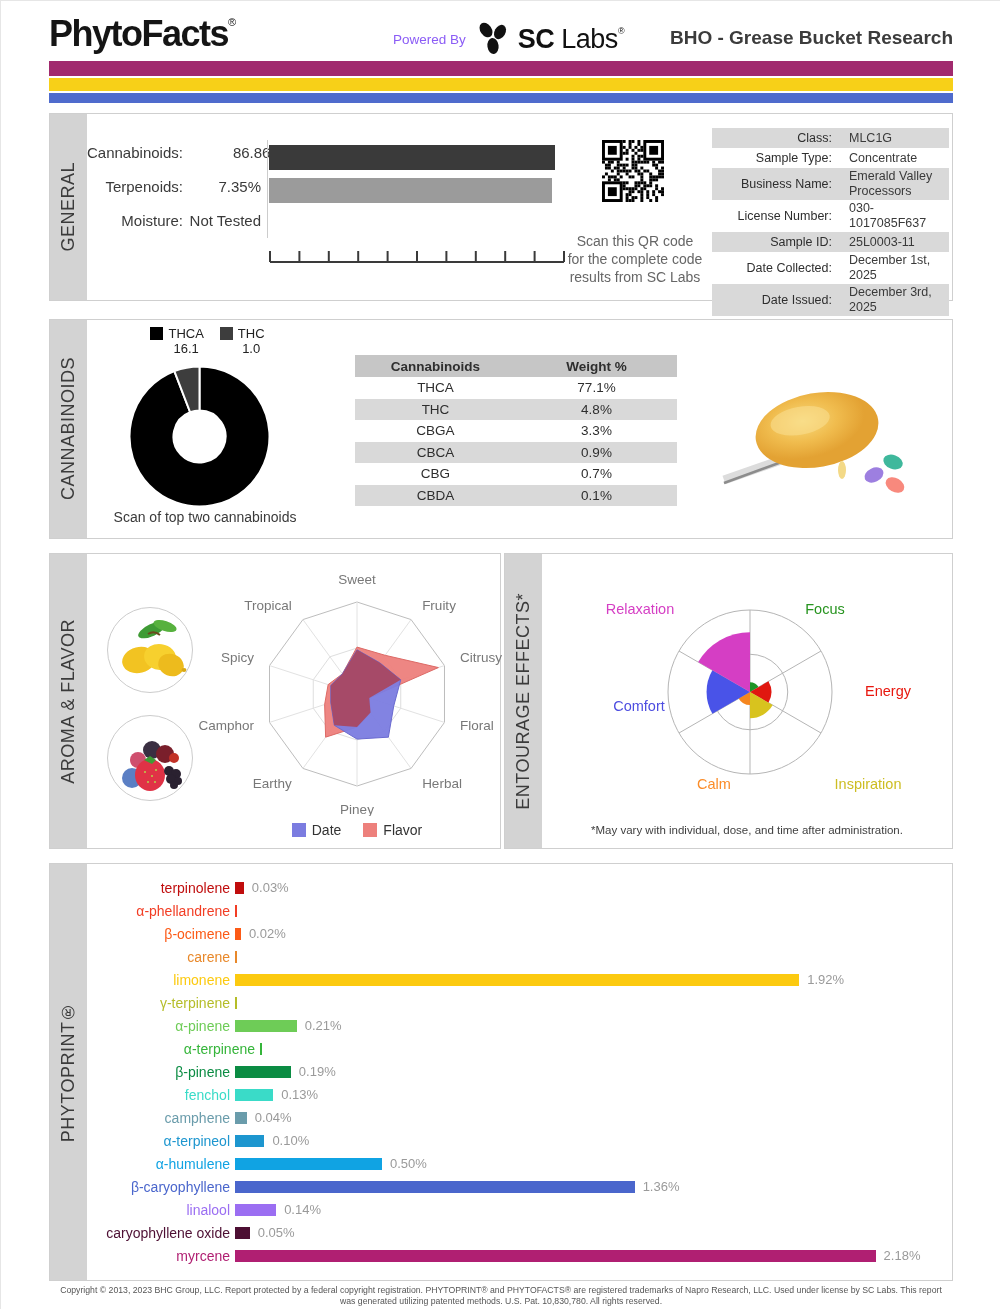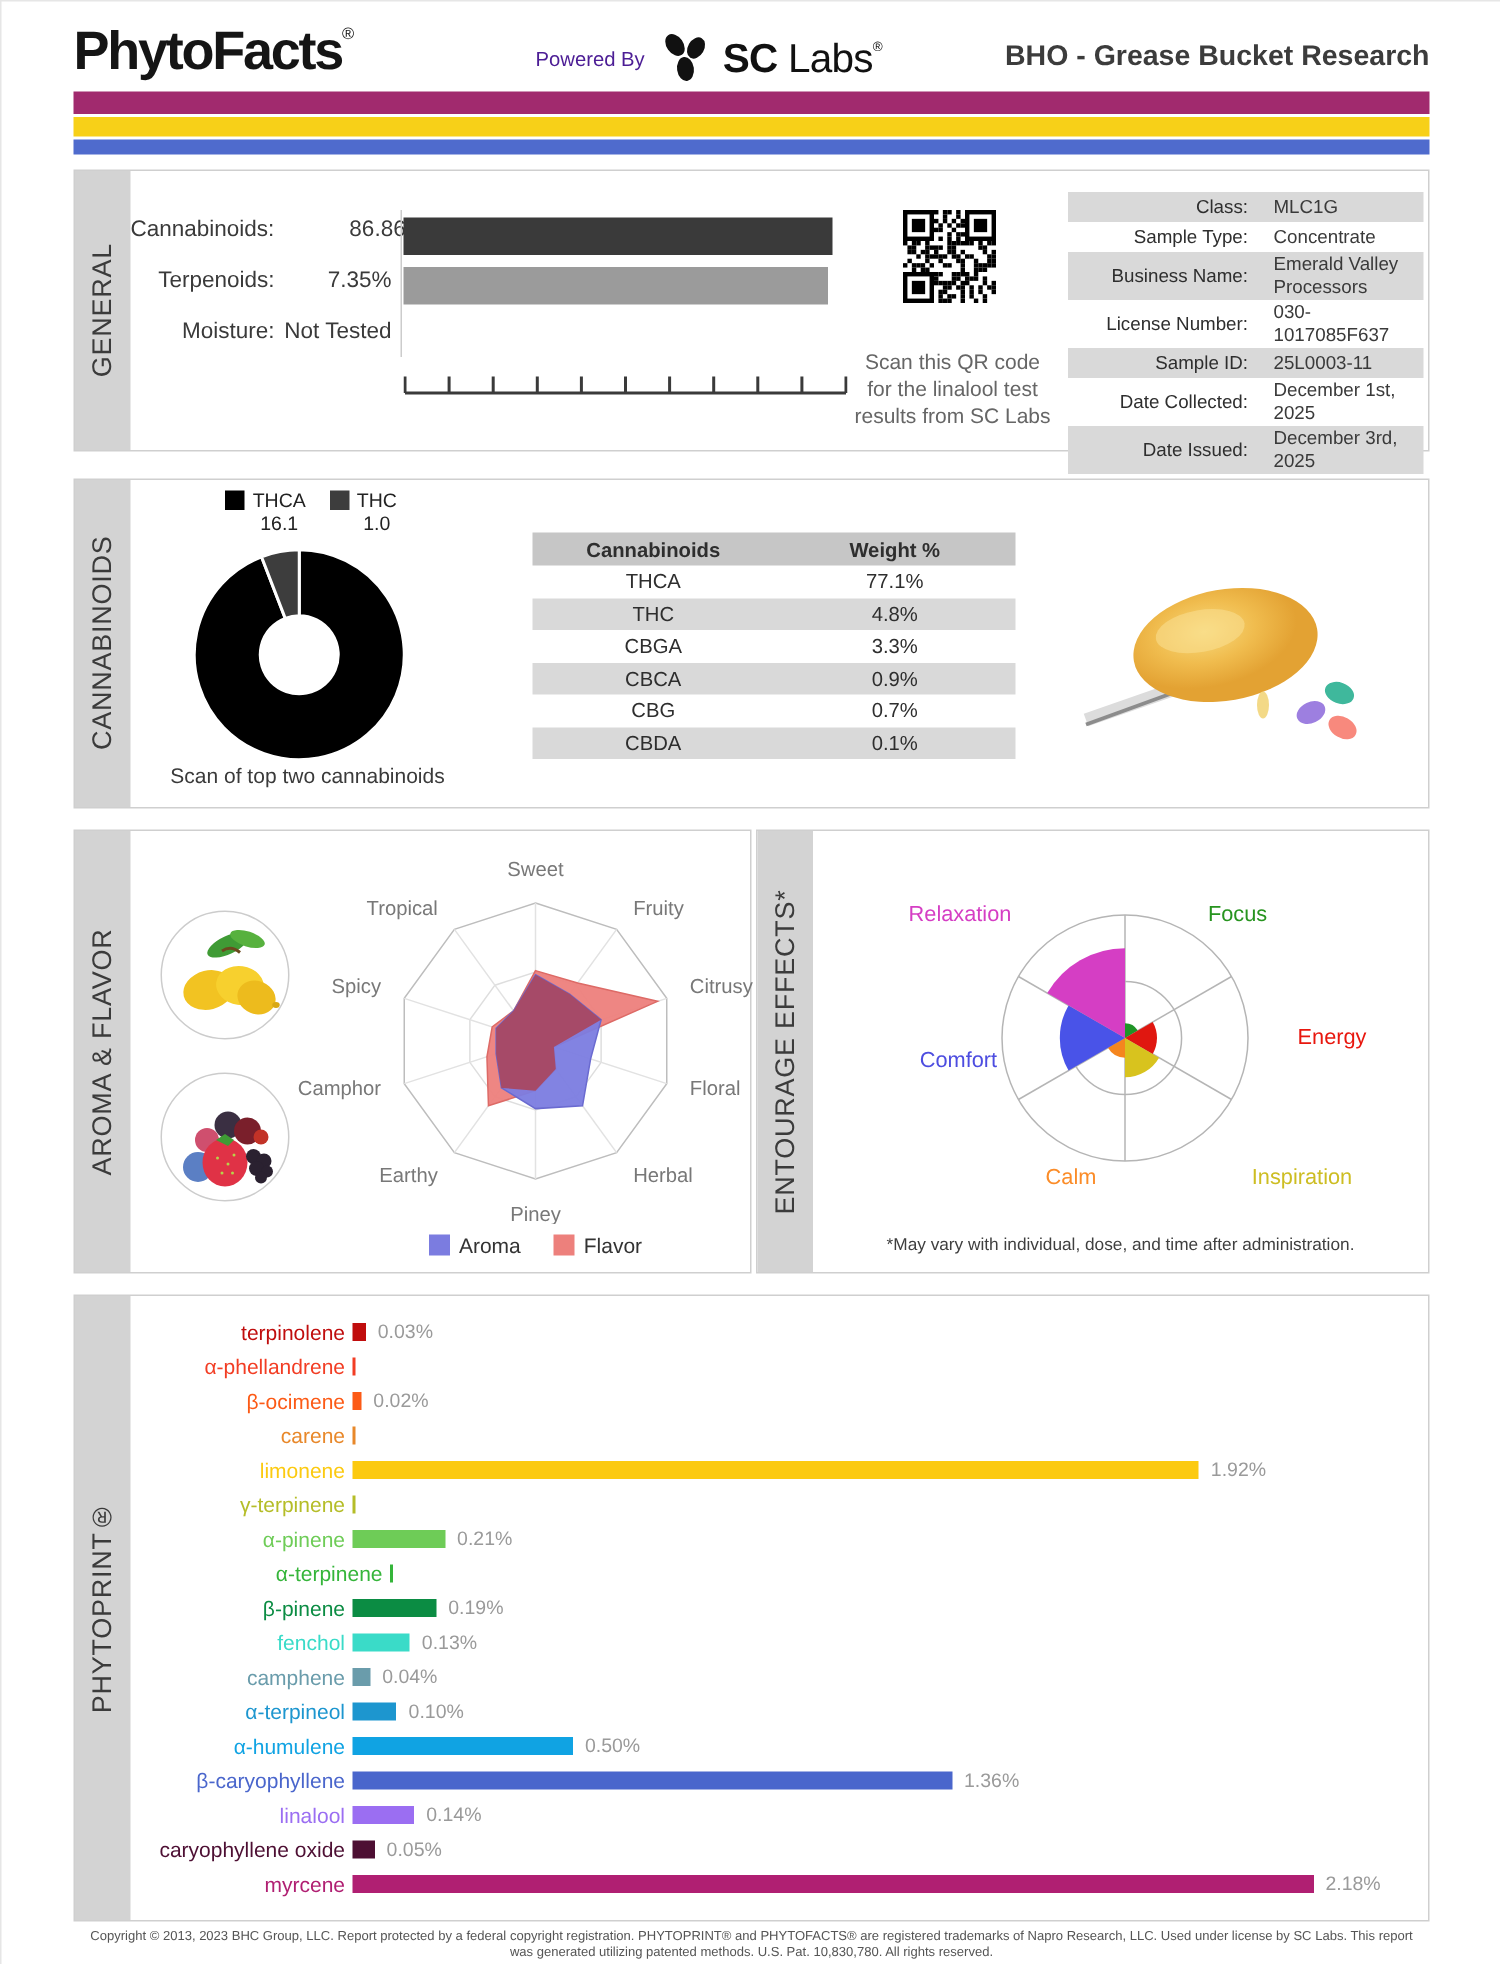--- a/index.html
+++ b/index.html
@@ -3,21 +3,21 @@
 <meta charset="utf-8">
 <style>
   html,body{margin:0;padding:0;background:#fff;}
   .page{position:relative;width:1000px;height:1309px;background:#fff;border:1px solid #e6e6e6;
         font-family:"Liberation Sans",sans-serif;color:#3a3a3a;overflow:hidden;}
   
   .hdr{position:absolute;top:10px;left:48px;right:48px;height:48px;}
   .brand{position:absolute;left:0;top:2px;font-size:36px;font-weight:700;letter-spacing:-1.5px;color:#151515;}
   .brand sup{font-size:11px;font-weight:400;vertical-align:20px;}
   .powered{position:absolute;left:308px;top:8px;display:flex;align-items:center;gap:8px;}
-  .powered .ptxt{font-size:13.5px;color:#4c1d95;}
+  .powered .ptxt{font-size:13.5px;color:#8b5cf6;margin-left:36px;}
   .sclabs{font-size:27px;color:#111;letter-spacing:-0.5px;}
   .sclabs b{font-weight:700;}
   .sclabs sup{font-size:9px;vertical-align:14px;}
   .title{position:absolute;right:0;top:16px;font-size:19px;font-weight:700;color:#3c3c3c;}
   
   .stripes{position:absolute;top:60px;left:48px;right:48px;}
   .stripe{width:100%;}
   .s0{height:15px;} .s1{height:13px;margin-top:2px;} .s2{height:10px;margin-top:2px;}
   
   .sect{position:absolute;display:flex;border:1px solid #cfcfcf;background:#fff;box-sizing:border-box;}
@@ -287,21 +287,21 @@
           <rect x="54" y="57" width="3" height="3" fill="#000"></rect>
           <rect x="24" y="60" width="3" height="3" fill="#000"></rect>
           <rect x="27" y="60" width="3" height="3" fill="#000"></rect>
           <rect x="30" y="60" width="3" height="3" fill="#000"></rect>
           <rect x="39" y="60" width="3" height="3" fill="#000"></rect>
           <rect x="48" y="60" width="3" height="3" fill="#000"></rect>
           <rect x="54" y="60" width="3" height="3" fill="#000"></rect>
         </svg>
       <div class="qrcap">
         <div>Scan this QR code</div>
-        <div>for the linalool test</div>
+        <div>for the complete code</div>
         <div>results from SC Labs</div>
       </div>
       <div class="itable" id="info-table">
           <div class="irow sh">
             <span class="ilabel">Class:</span>
             <span class="ivalue">MLC1G</span>
           </div>
           <div class="irow">
             <span class="ilabel">Sample Type:</span>
             <span class="ivalue">Concentrate</span>
@@ -476,21 +476,21 @@
           <text x="335.1296662384172" y="234.13776741499453" text-anchor="start" font-size="13.5" fill="#787878" font-family="&quot;Liberation Sans&quot;,sans-serif">Herbal</text>
           <text x="270" y="260" text-anchor="middle" font-size="13.5" fill="#787878" font-family="&quot;Liberation Sans&quot;,sans-serif">Piney</text>
           <text x="204.8703337615828" y="234.13776741499453" text-anchor="end" font-size="13.5" fill="#787878" font-family="&quot;Liberation Sans&quot;,sans-serif">Earthy</text>
           <text x="167.09012230530402" y="176.13776741499456" text-anchor="end" font-size="13.5" fill="#787878" font-family="&quot;Liberation Sans&quot;,sans-serif">Camphor</text>
           <text x="167.09012230530402" y="107.86223258500549" text-anchor="end" font-size="13.5" fill="#787878" font-family="&quot;Liberation Sans&quot;,sans-serif">Spicy</text>
           <text x="204.87033376158277" y="55.86223258500547" text-anchor="end" font-size="13.5" fill="#787878" font-family="&quot;Liberation Sans&quot;,sans-serif">Tropical</text>
         </svg>
       <div class="alegend">
         <div class="li">
             <span class="sq" style="background: rgb(123, 124, 224);"></span>
-            <span>Aroma</span>
+            <span>Date</span>
           </div>
         <div class="li">
             <span class="sq" style="background: rgb(237, 128, 124);"></span>
             <span>Flavor</span>
           </div>
       </div>
     </div>
   </div>
 
   <div class="sect" id="sec-ent">

